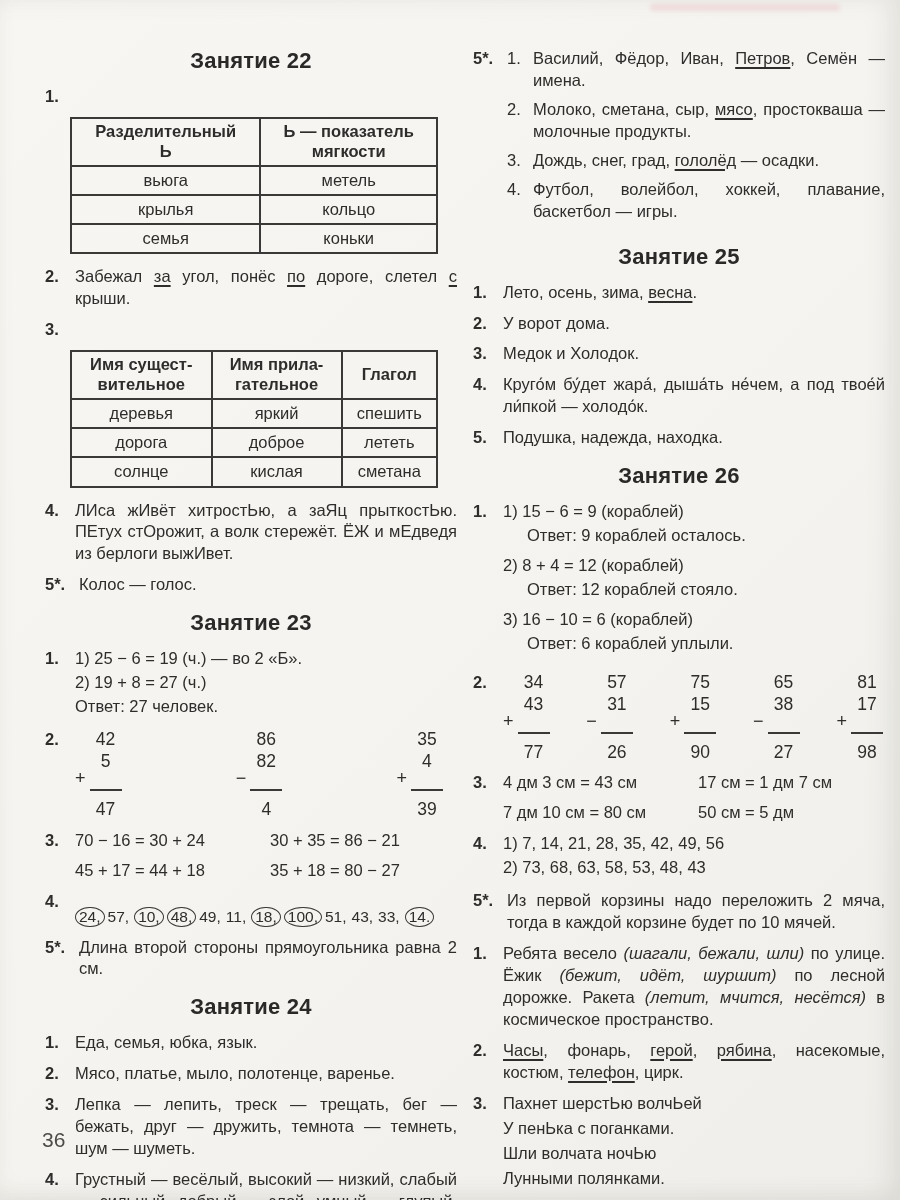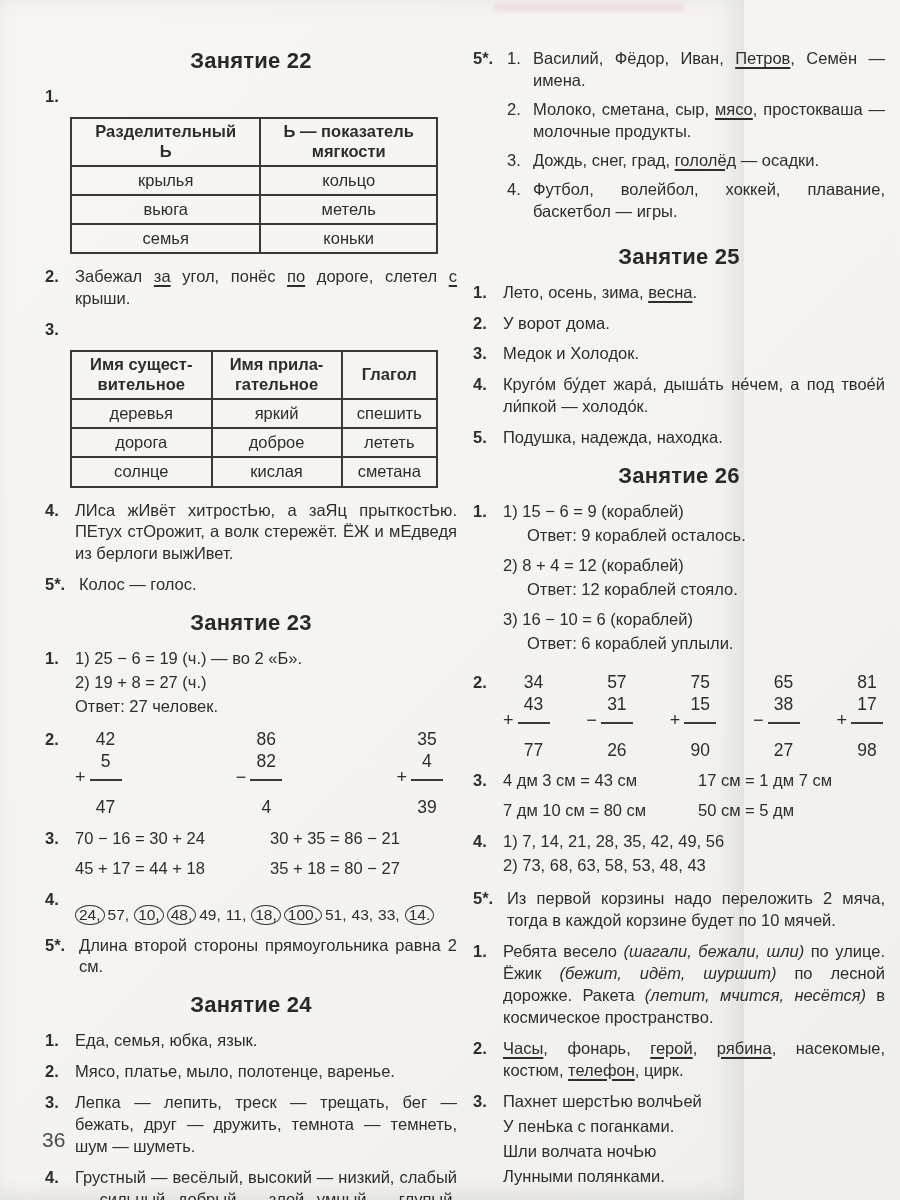--- a/index.html
+++ b/index.html
@@ -2,21 +2,21 @@
 <html><head>
 <meta charset="utf-8">
 <style>
   html,body{margin:0;padding:0;}
   body{
     width:900px;height:1200px;overflow:hidden;
     background:linear-gradient(135deg,#f7f6f3 0%,#f4f3ef 60%,#efeeea 100%);
     font-family:"Liberation Sans","DejaVu Sans",sans-serif;
     color:#2e2d2b;
   }
-  .page{position:relative;width:744px;height:1200px;box-sizing:border-box;
+  .page{position:relative;width:900px;height:1200px;box-sizing:border-box;
     padding:48px 20px 0 45px;
     box-shadow:inset -14px 0 22px rgba(120,115,105,.10), inset 0 -10px 18px rgba(120,115,105,.06);}
   .artifact{position:absolute;top:4px;right:60px;width:190px;height:7px;border-radius:4px;
     background:rgba(230,120,140,.18);filter:blur(2px);}
   .cols{display:flex;gap:16px;}
   .col{width:412px;flex:0 0 412px;}
   .lesson-title{font-size:22px;font-weight:bold;text-align:center;color:#2a2927;
     margin:14px 0 12px 0;letter-spacing:.2px;}
   .col > section:first-child .lesson-title{margin-top:0;}
   .item{display:flex;margin:0 0 9px 0;font-size:16.5px;line-height:1.33;}
@@ -34,22 +34,22 @@
   .tbl td{line-height:1.35;}
   .tbl3 th:last-child{vertical-align:middle;}
   
   .probrow{display:flex;flex:1;align-items:flex-start;}
   .probrow.spread3{justify-content:space-between;padding-right:14px;}
   .probrow.spread5{justify-content:space-between;padding-right:2px;}
   .cp{display:flex;align-items:center;}
   .cp-sign{font-size:18px;font-weight:normal;margin-right:4px;position:relative;top:4px;}
   .cp-nums{display:flex;flex-direction:column;align-items:center;font-size:17.5px;line-height:1.25;}
   .cp-top{display:flex;flex-direction:column;align-items:center;border-bottom:2px solid #3a3937;
-    padding:0 3px 6px;min-width:26px;}
-  .cp-res{padding-top:16px;}
+    padding:0 3px 16px;min-width:26px;}
+  .cp-res{padding-top:8px;}
   .eqgrid{display:grid;grid-template-columns:1fr 1fr;column-gap:6px;row-gap:2px;font-size:16.5px;gap:8px;}
   .subline{margin:0 0 2px 0;}
   .ansline{margin:0 0 8px 24px;}
   .seq span{margin-right:5px;font-size:15.5px;}
   .seq .circ{display:inline-block;border:1.7px solid #3a3937;border-radius:50%;
     padding:0 3px 1px 3px;margin-right:3px;line-height:1.15;margin-top:16px;}
   .inner-item{display:flex;margin-bottom:7px;}
   .inner-num{flex:0 0 26px;}
   .poem div{margin-bottom:3px;}
   .page-number{position:absolute;left:42px;bottom:48px;font-size:21px;color:#4d4c49;}
@@ -74,26 +74,26 @@
           <thead>
             <tr>
               <th>Разделительный
 Ь</th>
               <th>Ь — показатель
 мягкости</th>
             </tr>
           </thead>
           <tbody>
             <tr>
+              <td>вьюга</td>
+              <td>метель</td>
+            </tr>
+            <tr>
               <td>крылья</td>
               <td>кольцо</td>
-            </tr>
-            <tr>
-              <td>вьюга</td>
-              <td>метель</td>
             </tr>
             <tr>
               <td>семья</td>
               <td>коньки</td>
             </tr>
           </tbody>
         </table>
 
         <div class="item">
           <span class="num">2.</span>

